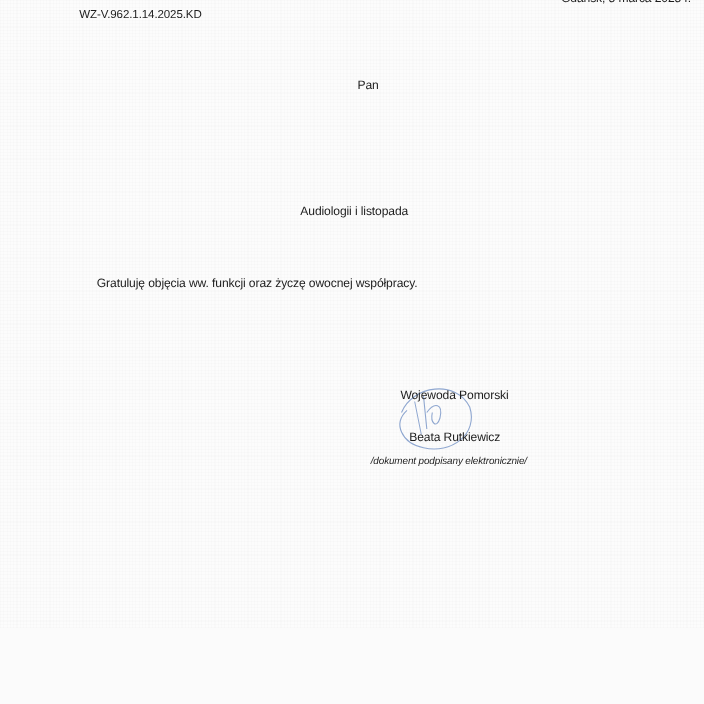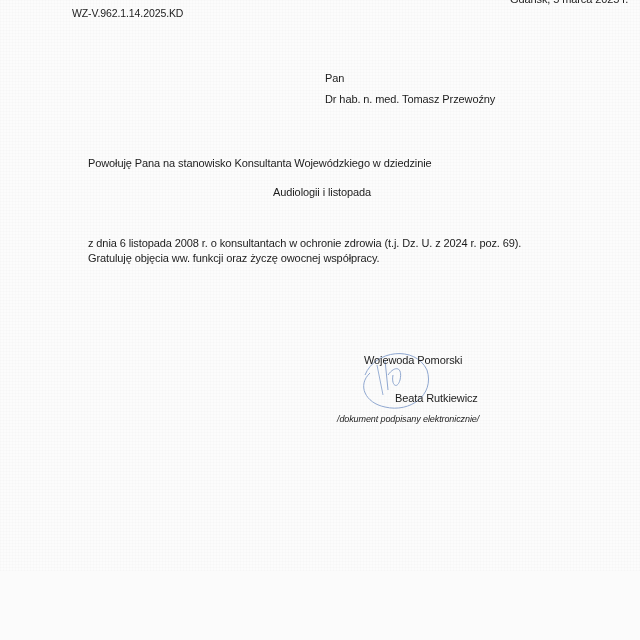--- a/index.html
+++ b/index.html
@@ -21,37 +21,34 @@
     .date { left: 510px; top: -7px; font-size: 11px; }
     .ref { left: 72px; top: 7px; font-size: 10.5px; }
     .addr1 { left: 325px; top: 72px; }
     .addr2 { left: 325px; top: 93px; }
     .p1 { left: 88px; top: 157px; }
     .p1b { left: 273px; top: 186px; }
     .p2a { left: 88px; top: 217px; }
     .p2b { left: 88px; top: 237px; }
     .p3 { left: 88px; top: 252px; text-align: right; }
     .sig1 { left: 364px; top: 354px; }
-    .sig2 { left: 372px; top: 392px; margin-left: 23px; }
+    .sig2 { left: 372px; top: 392px; }
     .sig3 { left: 337px; top: 414px; font-size: 9px; font-style: italic; }
     .scribble { position: absolute; left: 355px; top: 345px; width: 80px; height: 70px; }
   </style>
 </head>
 <body>
 
 <div class="page">
   <div class="t date">Gdańsk, 5 marca 2025 r.</div>
   <div class="t ref">WZ-V.962.1.14.2025.KD</div>
 
   <div class="t addr1">Pan</div>
-  <div class="t addr2">Dr hab. n. med. Tomasz Przewoźny</div>
 
-  <div class="t p1">Powołuję Pana na stanowisko Konsultanta Wojewódzkiego w dziedzinie</div>
   <div class="t p1b">Audiologii i listopada</div>
-  <div class="t p2b">z dnia 6 listopada 2008 r. o konsultantach w ochronie zdrowia  (t.j. Dz. U. z 2024 r. poz. 69).</div>
   <div class="t p3">Gratuluję objęcia ww. funkcji oraz życzę owocnej współpracy.</div>
 
   <svg class="scribble" viewBox="0 0 80 70">
     <path d="M10 30 C 20 5, 60 0, 72 25 C 80 50, 55 68, 30 62 C 10 58, 2 40, 15 28" fill="none" stroke="#8fa7d0" stroke-width="1"></path>
     <path d="M30 15 L 33 45 M 33 30 C 40 20, 48 22, 45 35 C 42 45, 36 40, 38 30" fill="none" stroke="#8fa7d0" stroke-width="1"></path>
     <path d="M22 20 L 28 50" fill="none" stroke="#8fa7d0" stroke-width="0.9"></path>
   </svg>
 
   <div class="t sig1">Wojewoda Pomorski</div>
   <div class="t sig2">Beata Rutkiewicz</div>

